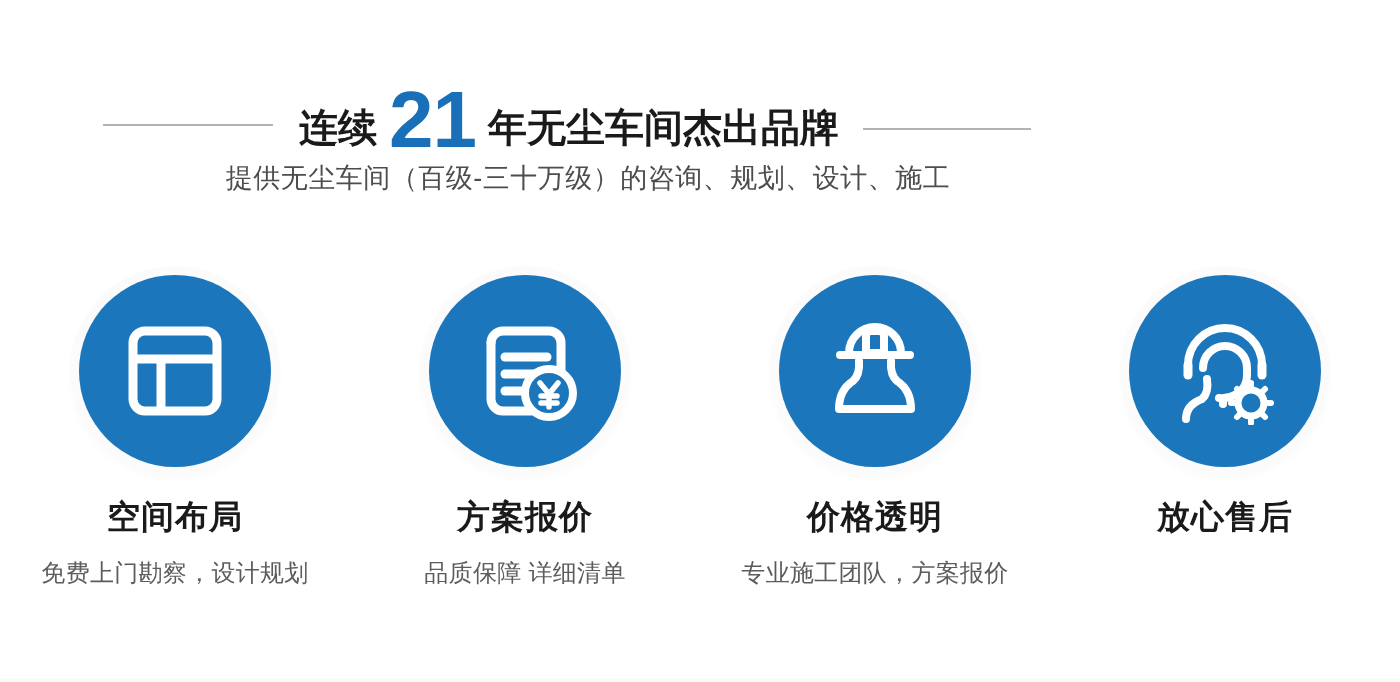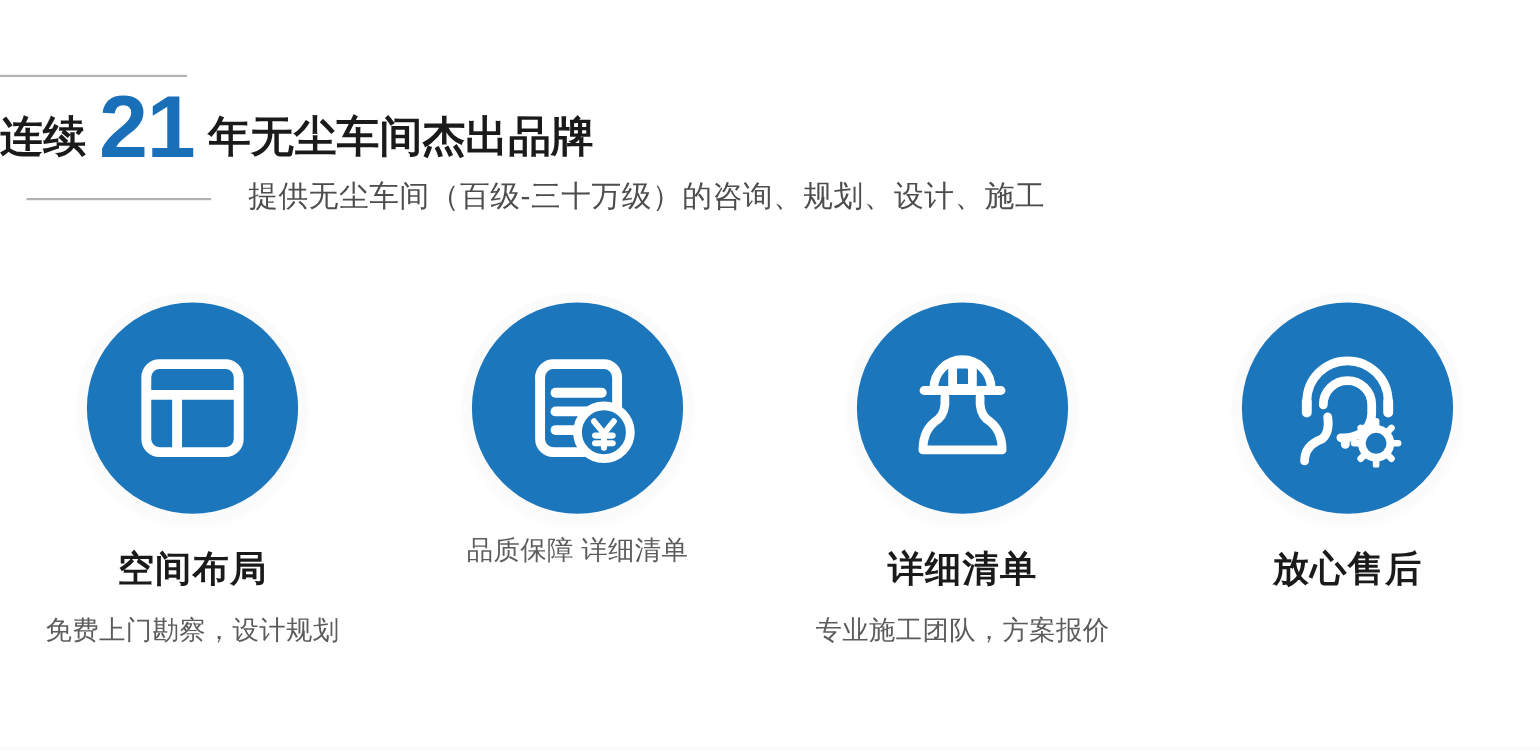--- a/index.html
+++ b/index.html
@@ -24,22 +24,22 @@
     height: 230px;
   }
 
   .headline-row {
     position: absolute;
     top: 78px;
     left: 0;
     width: 1134px;
     height: 72px;
     display: flex;
+    align-items: center;
     justify-content: center;
-    flex-direction: column;
   }
 
   .rule {
     height: 2px;
     background: #b3b3b3;
     flex: 0 0 auto;
   }
   .rule-left {
     width: 170px;
     margin-right: 26px;
@@ -198,35 +198,36 @@
           <g stroke="#ffffff" stroke-width="5.5" stroke-linecap="round" fill="none">
             <line x1="69" y1="66" x2="78" y2="77"></line>
             <line x1="87" y1="66" x2="78" y2="77"></line>
             <line x1="70" y1="79" x2="86" y2="79"></line>
             <line x1="70" y1="86" x2="86" y2="86"></line>
             <line x1="78" y1="77" x2="78" y2="90"></line>
           </g>
         </svg>
       </span>
     </div>
+    <div class="feature-title">方案报价</div>
     <div class="feature-desc">品质保障 详细清单</div>
   </div>
 
   <div class="feature">
     <div class="icon-badge">
       <span>
         <svg width="108" height="108" viewBox="0 0 108 108">
           <path d="M28 36 a26 26 0 0 1 52 0" fill="none" stroke="#ffffff" stroke-width="8" stroke-linecap="round"></path>
           <path d="M45 19 a5 5 0 0 1 5 -5 h8 a5 5 0 0 1 5 5 v17 h-18 z" fill="none" stroke="#ffffff" stroke-width="8" stroke-linejoin="round"></path>
           <line x1="19" y1="38" x2="89" y2="38" stroke="#ffffff" stroke-width="8" stroke-linecap="round"></line>
           <path d="M38 44 q1 14 -6 20 q-14 9 -14 28 h72 q0 -19 -14 -28 q-7 -6 -6 -20" fill="none" stroke="#ffffff" stroke-width="8" stroke-linejoin="round" stroke-linecap="round"></path>
         </svg>
       </span>
     </div>
-    <div class="feature-title">详细清单</div>
+    <div class="feature-title">价格透明</div>
     <div class="feature-desc">专业施工团队，方案报价</div>
   </div>
 
   <div class="feature">
     <div class="icon-badge">
       <span>
         <svg width="108" height="108" viewBox="0 0 108 108">
           <path d="M17 52 v-4 a37 37 0 0 1 74 0 v4" fill="none" stroke="#ffffff" stroke-width="8" stroke-linecap="round"></path>
           <path d="M17 48 v10" fill="none" stroke="#ffffff" stroke-width="9" stroke-linecap="round"></path>
           <path d="M91 48 v10" fill="none" stroke="#ffffff" stroke-width="9" stroke-linecap="round"></path>

